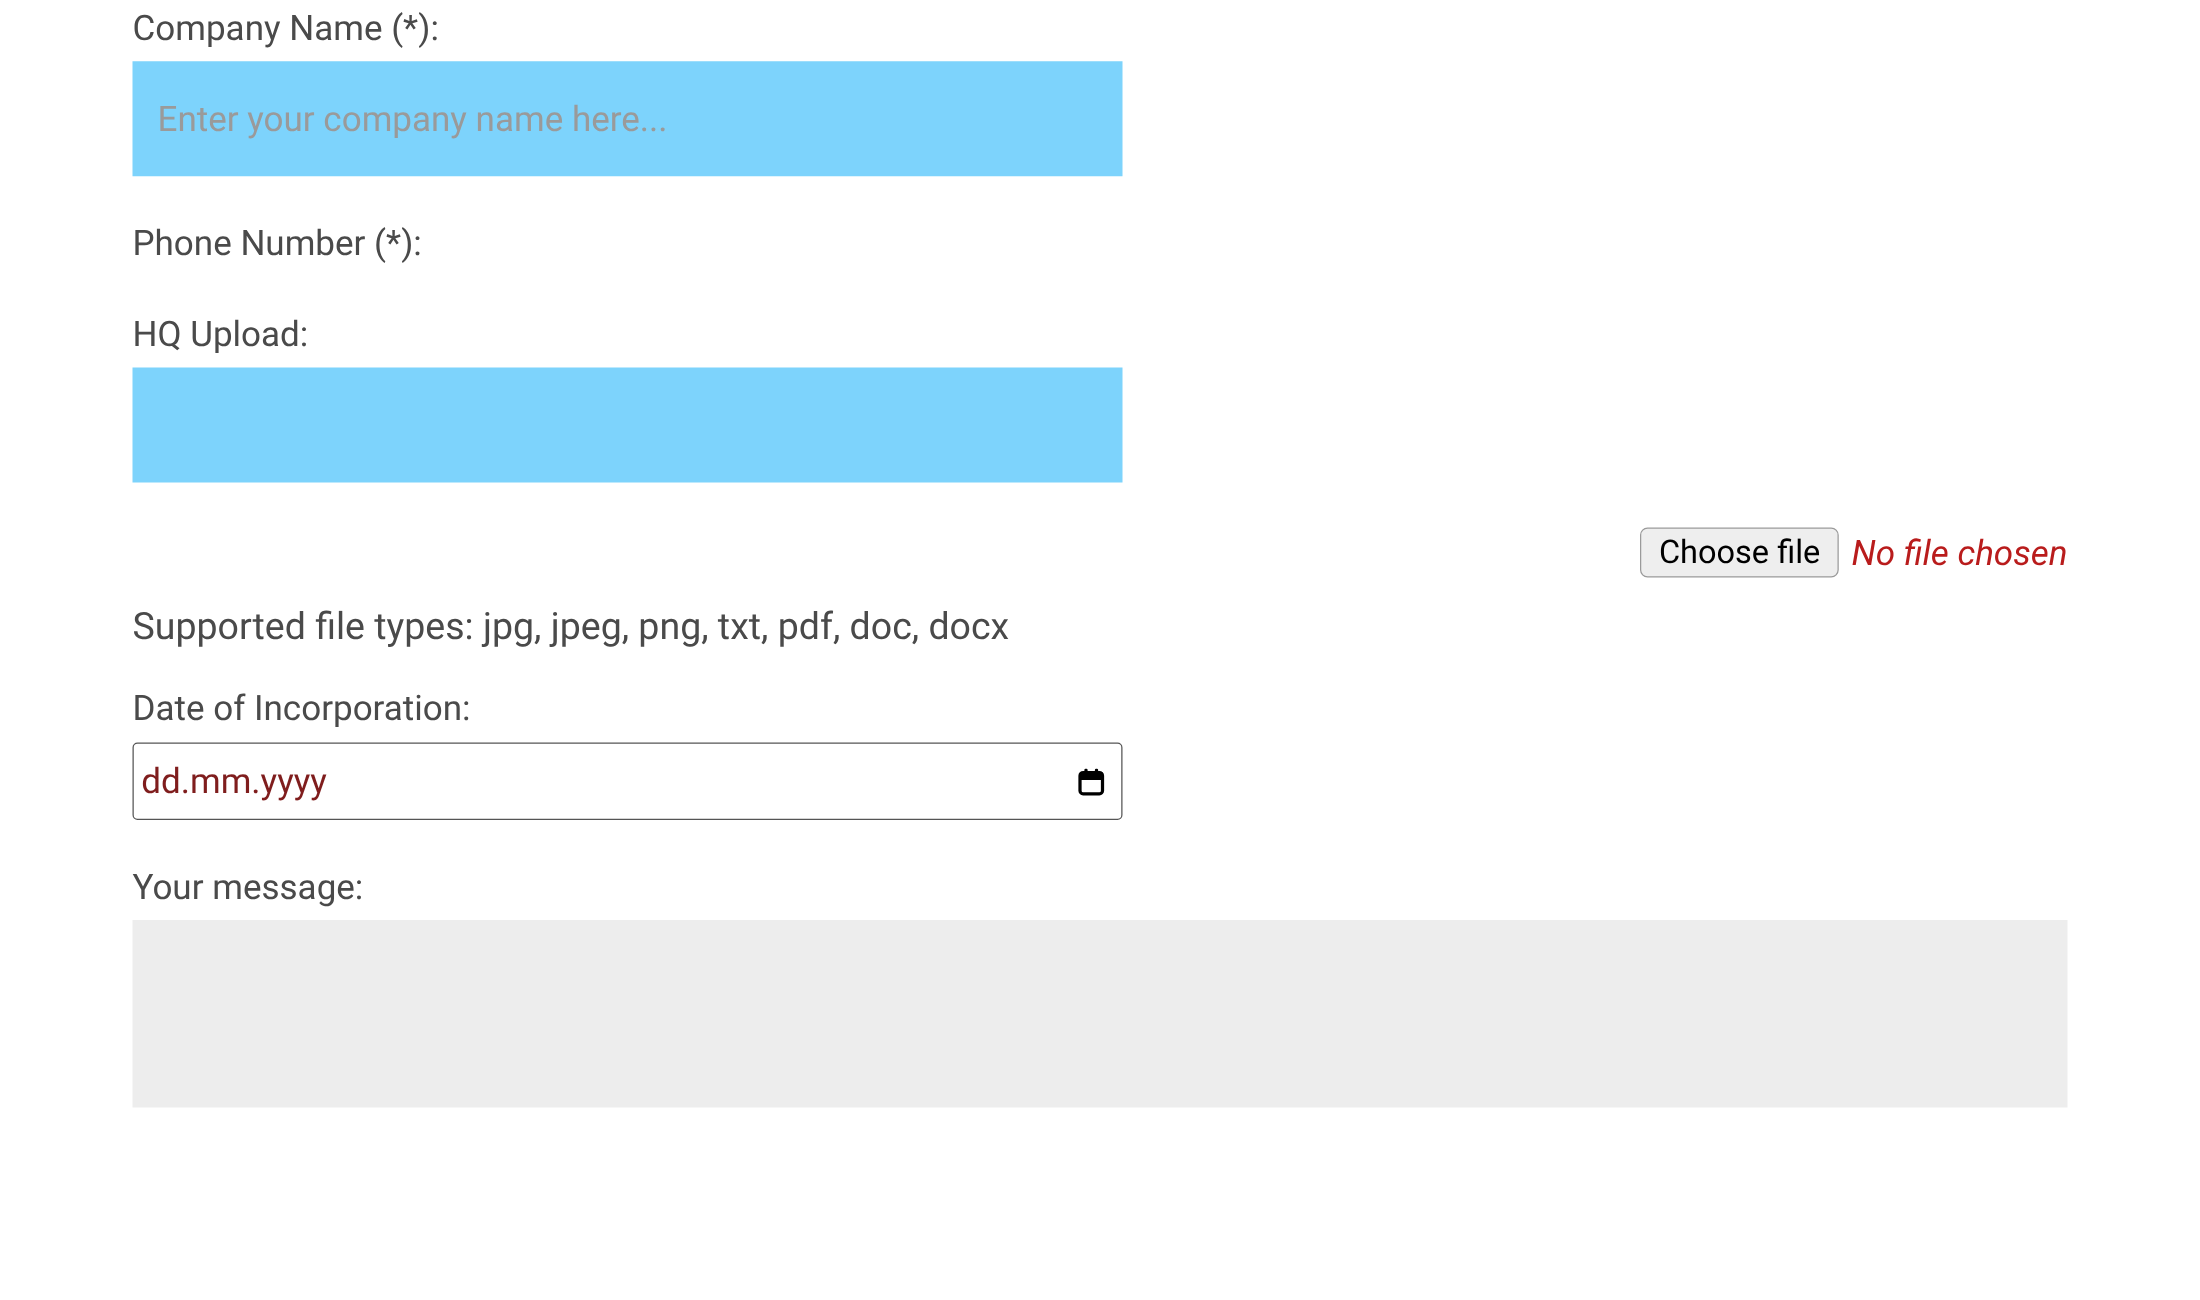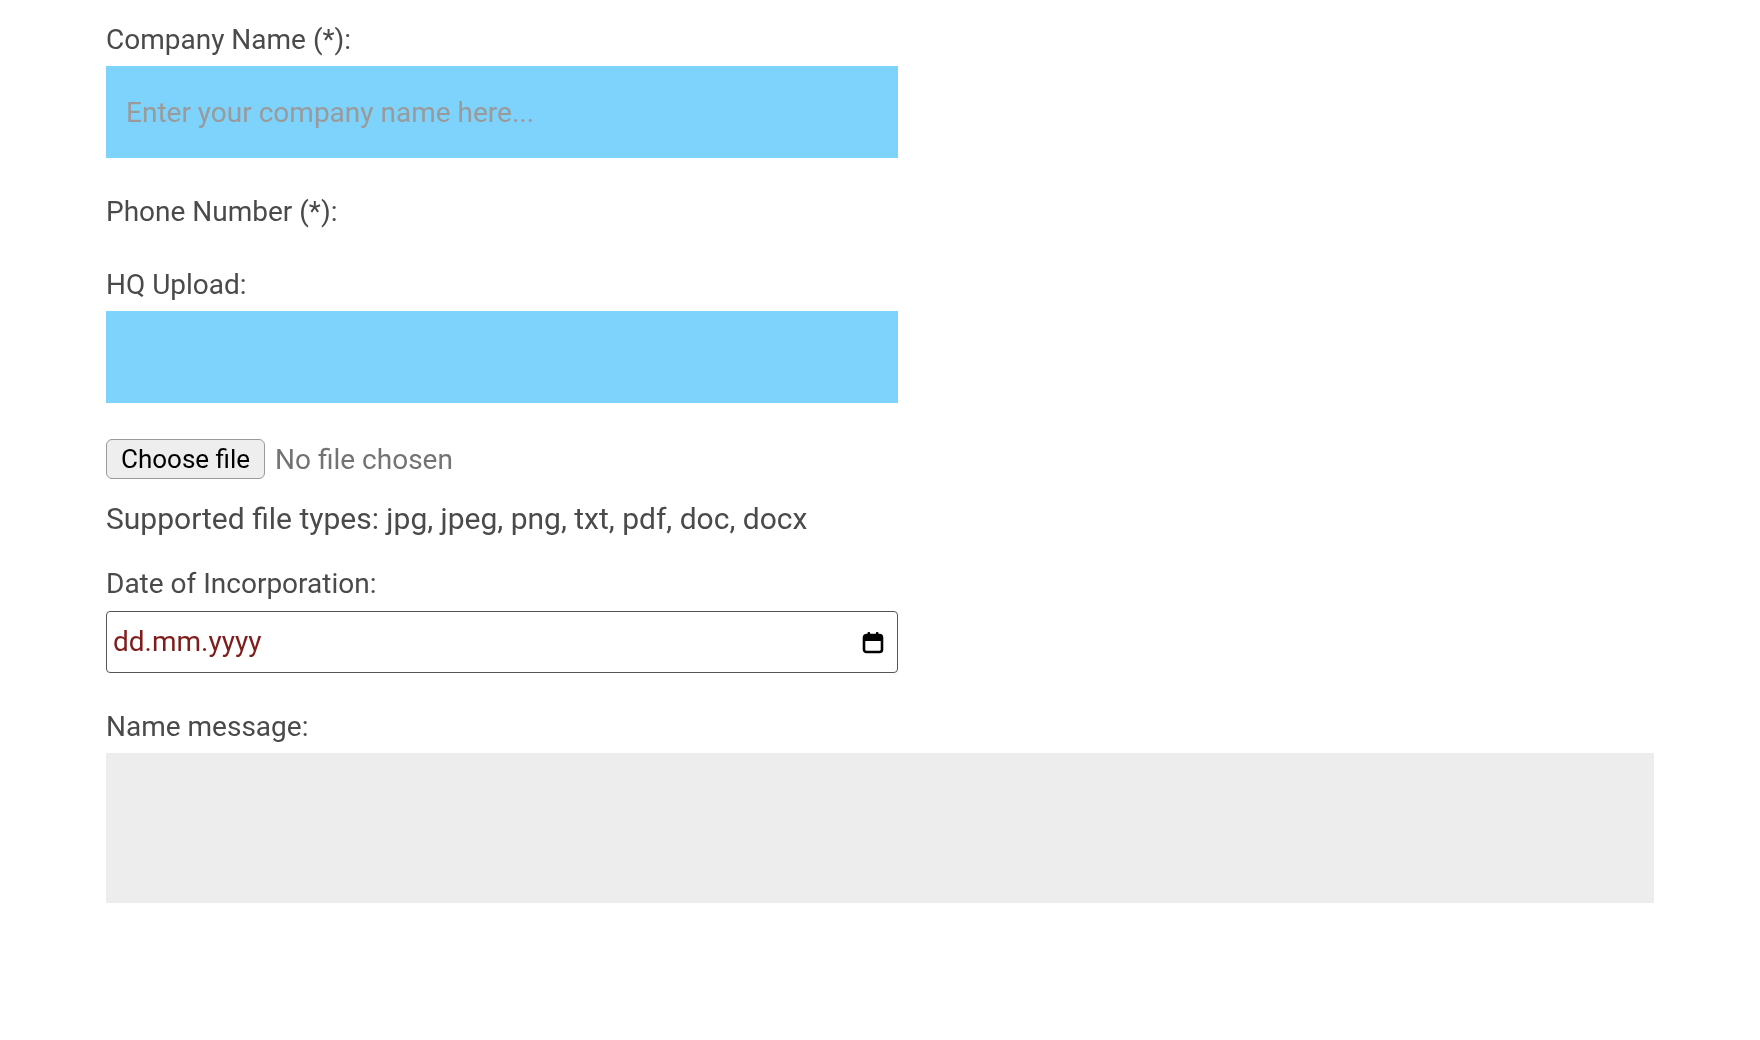--- a/index.html
+++ b/index.html
@@ -38,34 +38,36 @@
     box-sizing: border-box;
     font-family: inherit;
   }
   .text-input::placeholder {
     color: #9a9a9a;
   }
   .file-row {
     display: flex;
     align-items: center;
     gap: 10px;
+    justify-content: flex-end;
   }
   .choose-file-btn {
     font-size: 26px;
     font-family: inherit;
     padding: 4px 14px;
     background: #eee;
     border: 1px solid #9a9a9a;
     border-radius: 6px;
     cursor: pointer;
     color: #000;
   }
   .file-status {
     font-size: 28px;
-    color: #737373;
+    color: #b91c1c;
+    font-style: italic;
   }
   .hint {
     margin-top: 22px;
     font-size: 30px;
     color: #4a4a4a;
   }
   .date-editable {
     width: 792px;
     height: 62px;
     border: 1px solid #555;
@@ -101,21 +103,21 @@
   }
   .field-message {
     margin-bottom: 0;
   }
 </style>
 </head>
 <body>
 
 <div class="page">
 
-  <div class="field" style="margin-top:22px;">
+  <div class="field" style="margin-top:5px;">
     <label class="label">Company Name (*):</label>
     <input type="text" class="text-input" placeholder="Enter your company name here..." style="">
   </div>
 
   <div class="field">
     <label class="label">Phone Number (*):</label>
   </div>
 
   <div class="field">
     <label class="label">HQ Upload:</label>
@@ -137,17 +139,17 @@
       <svg class="calendar-icon" viewBox="0 0 24 24">
         <rect x="3" y="5" width="18" height="17" rx="2.5" ry="2.5" fill="none" stroke="#000" stroke-width="2.6"></rect>
         <rect x="3" y="5" width="18" height="6" fill="#000"></rect>
         <rect x="6.5" y="2" width="2.6" height="5" rx="1" fill="#000"></rect>
         <rect x="14.9" y="2" width="2.6" height="5" rx="1" fill="#000"></rect>
       </svg>
     </div>
   </div>
 
   <div class="field field-message">
-    <label class="label">Name message:</label>
+    <label class="label">Your message:</label>
     <textarea class="textarea" style=""></textarea>
   </div>
 
 </div>
 
 </body></html>

